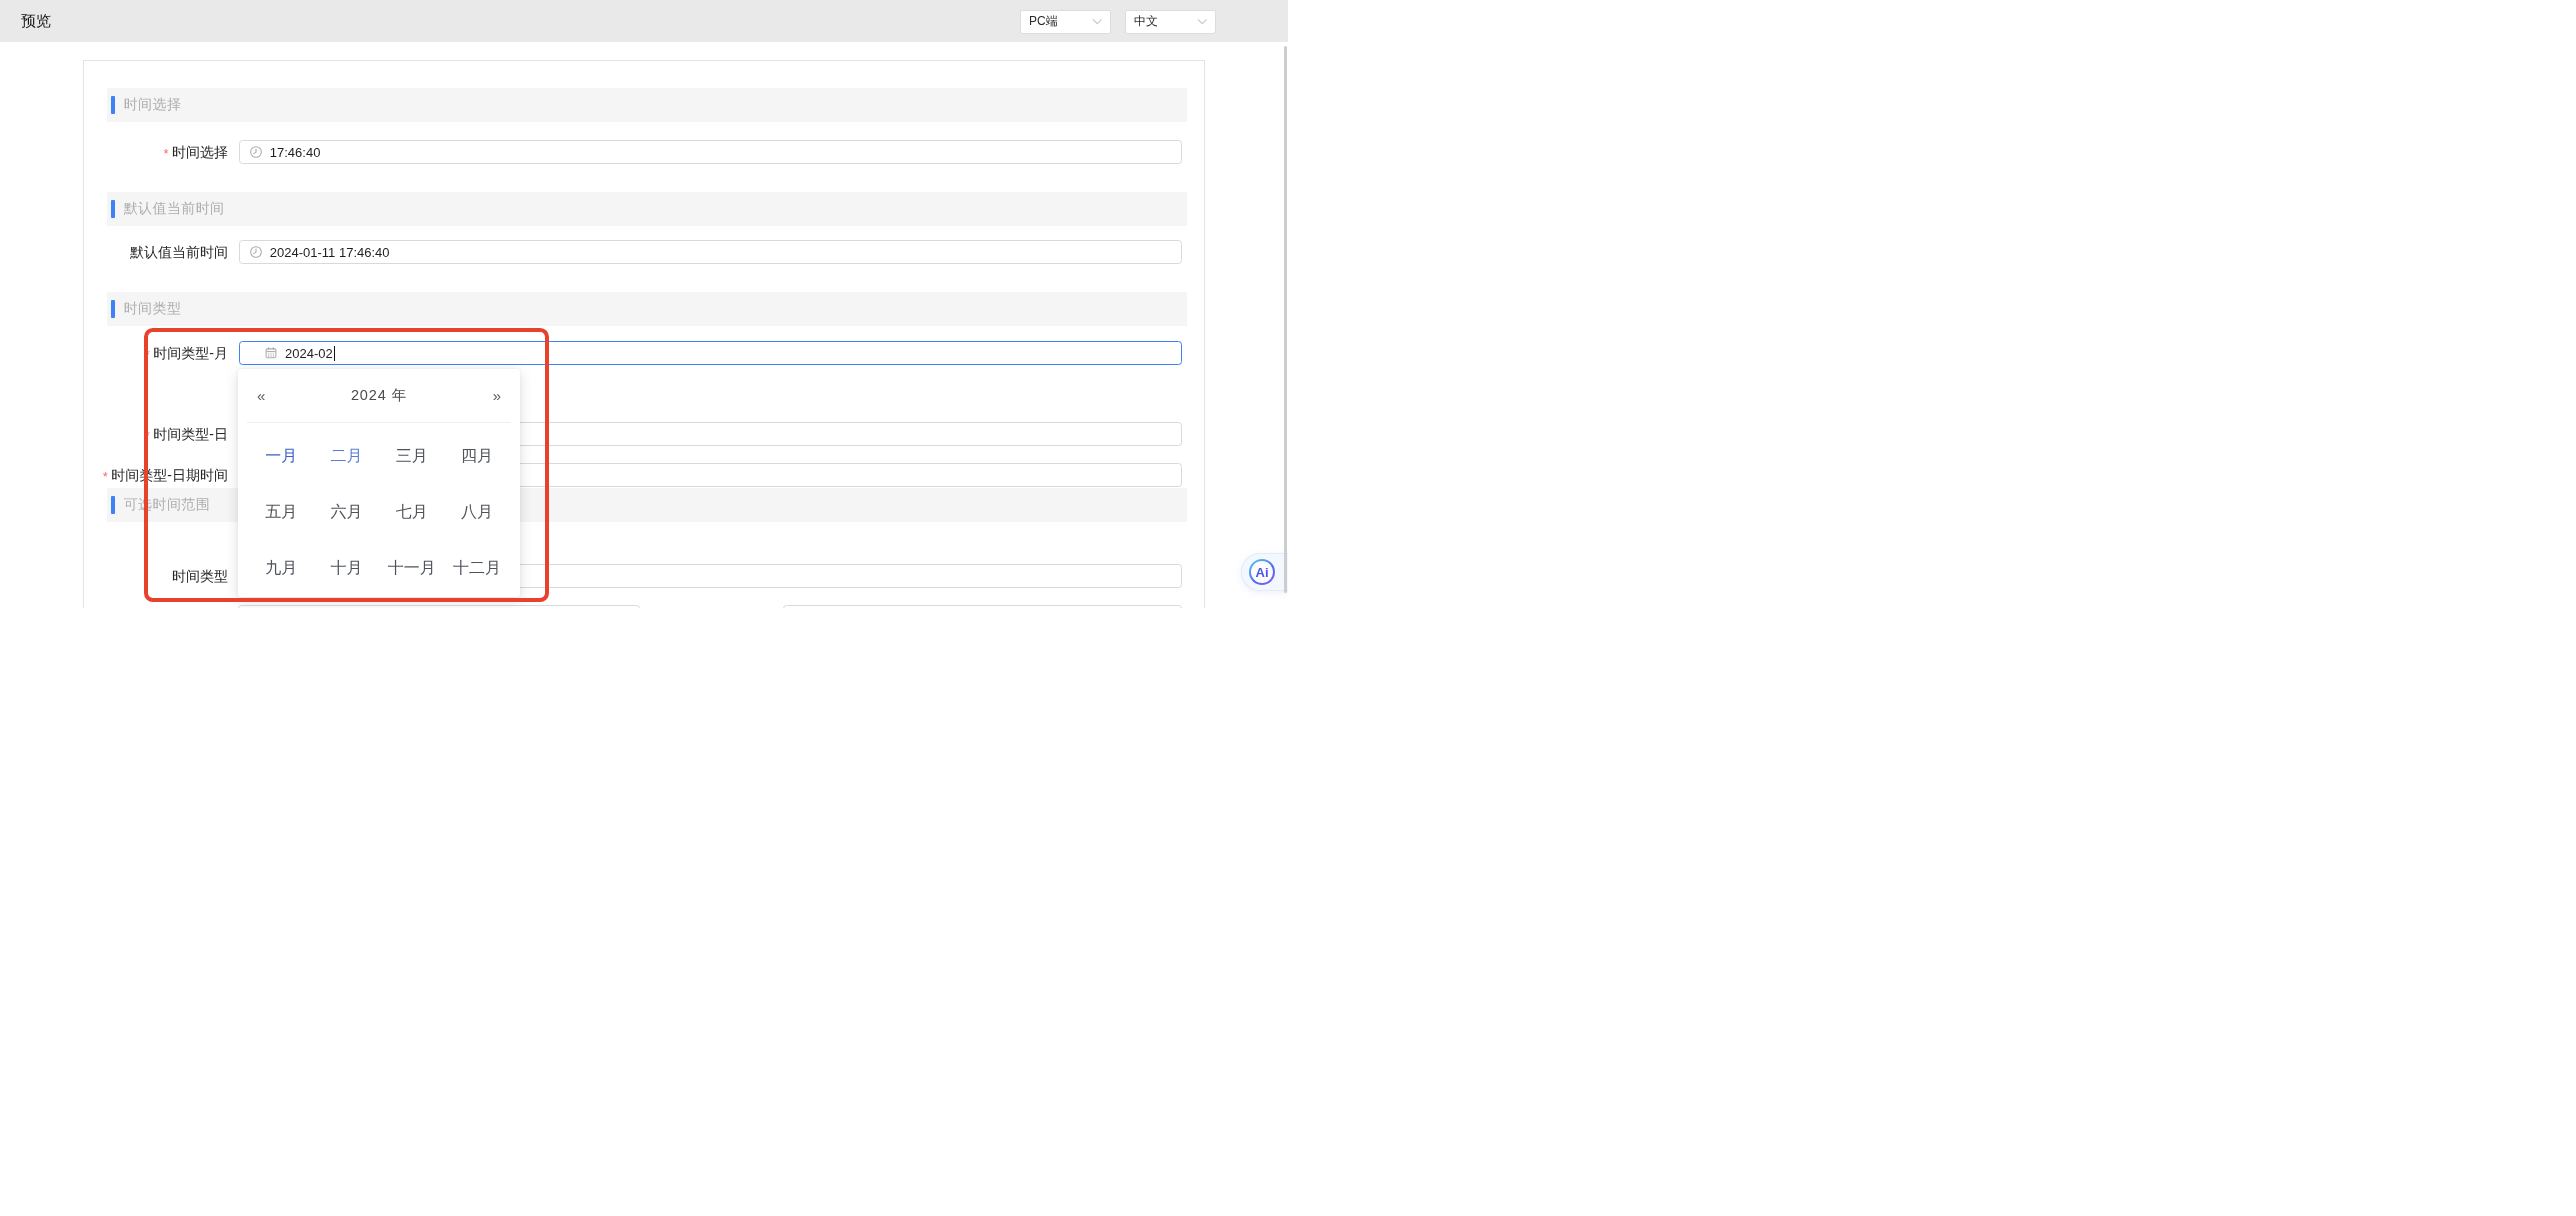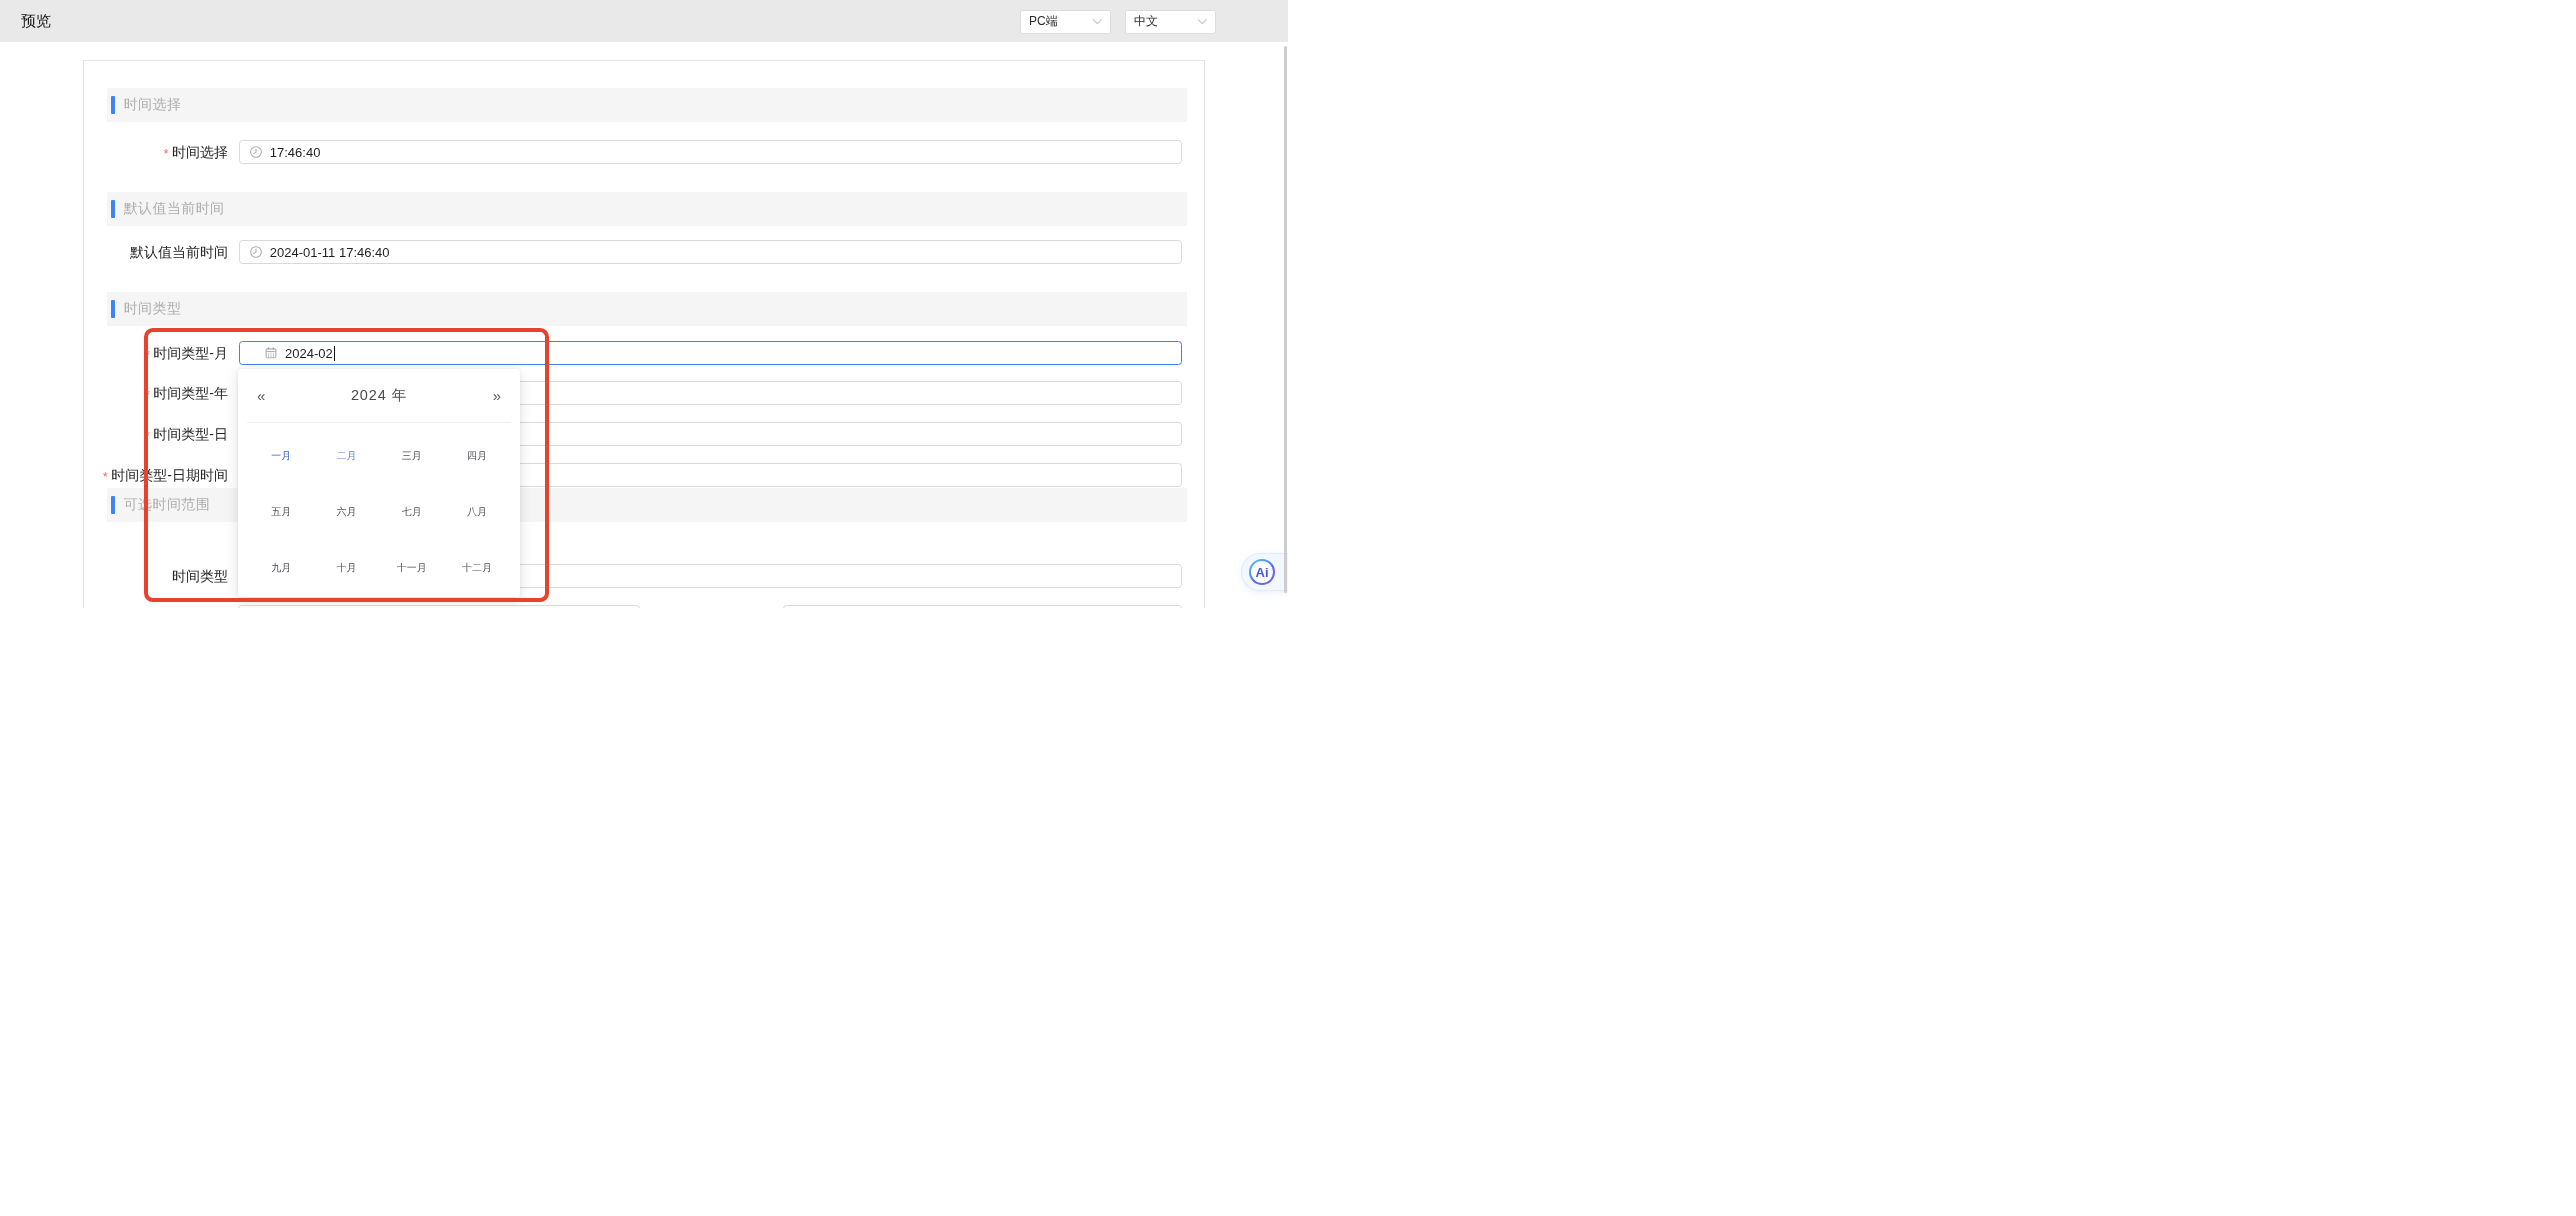--- a/index.html
+++ b/index.html
@@ -56,21 +56,21 @@
   
   .dropdown { position:absolute; left:238px; top:369px; width:282px; height:228px;
               background:#fff; border-radius:3.5px; z-index:10;
               box-shadow:0 3.5px 14px rgba(0,0,0,0.13), 0 0 3.5px rgba(0,0,0,0.06); }
   .dd-header { height:53px; display:flex; align-items:center; padding:0 19px; }
   .dd-arrow { font-size:15px; color:#595959; cursor:pointer; line-height:1; }
   .dd-year { flex:1; text-align:center; font-size:14.5px; font-weight:500; color:#4c4c4c; letter-spacing:0.9px; }
   .dd-divider { height:0.9px; background:#efefef; margin:0 8.8px; }
   .dd-grid { display:grid; grid-template-columns:repeat(4,1fr); grid-template-rows:repeat(3,56px);
              padding:5.3px 10.5px 0 10.5px; }
-  .mcell { display:flex; align-items:center; justify-content:center; font-size:10px;
+  .mcell { display:flex; align-items:center; justify-content:center; font-size:16px;
            color:#4e5259; cursor:pointer; }
   .mcell.current  { color:#3a5fc2; font-weight:500; }
   .mcell.selected { color:#5c7fd6; }
 
   
   .redbox { position:absolute; left:144px; top:328px; width:405px; height:274px;
             border:4px solid #e8422c; border-radius:8.8px; z-index:50; pointer-events:none; }
 
   
   .ai-pill { position:absolute; right:0; top:553px; width:47px; height:38px; z-index:60;
@@ -171,24 +171,20 @@
             <circle cx="5.3" cy="11.4" r="0.75" fill="#a8abb2"></circle>
             <circle cx="8" cy="11.4" r="0.75" fill="#a8abb2"></circle>
             <circle cx="10.7" cy="11.4" r="0.75" fill="#a8abb2"></circle>
           </svg>
       </span>
       <span>2024-02</span>
       <span class="caret"></span>
     </div>
   </div>
 
-  <div class="frow r-year">
-    <div class="flabel"><span class="req">*</span><span>时间类型-年</span></div>
-    <div class="finput"></div>
-  </div>
 
   <div class="frow r-dt">
     <div class="flabel"><span class="req">*</span><span>时间类型-日期时间</span></div>
     <div class="finput"></div>
   </div>
 
   <div class="frow r-day">
     <div class="flabel"><span class="req">*</span><span>时间类型-日</span></div>
     <div class="finput"></div>
   </div>

